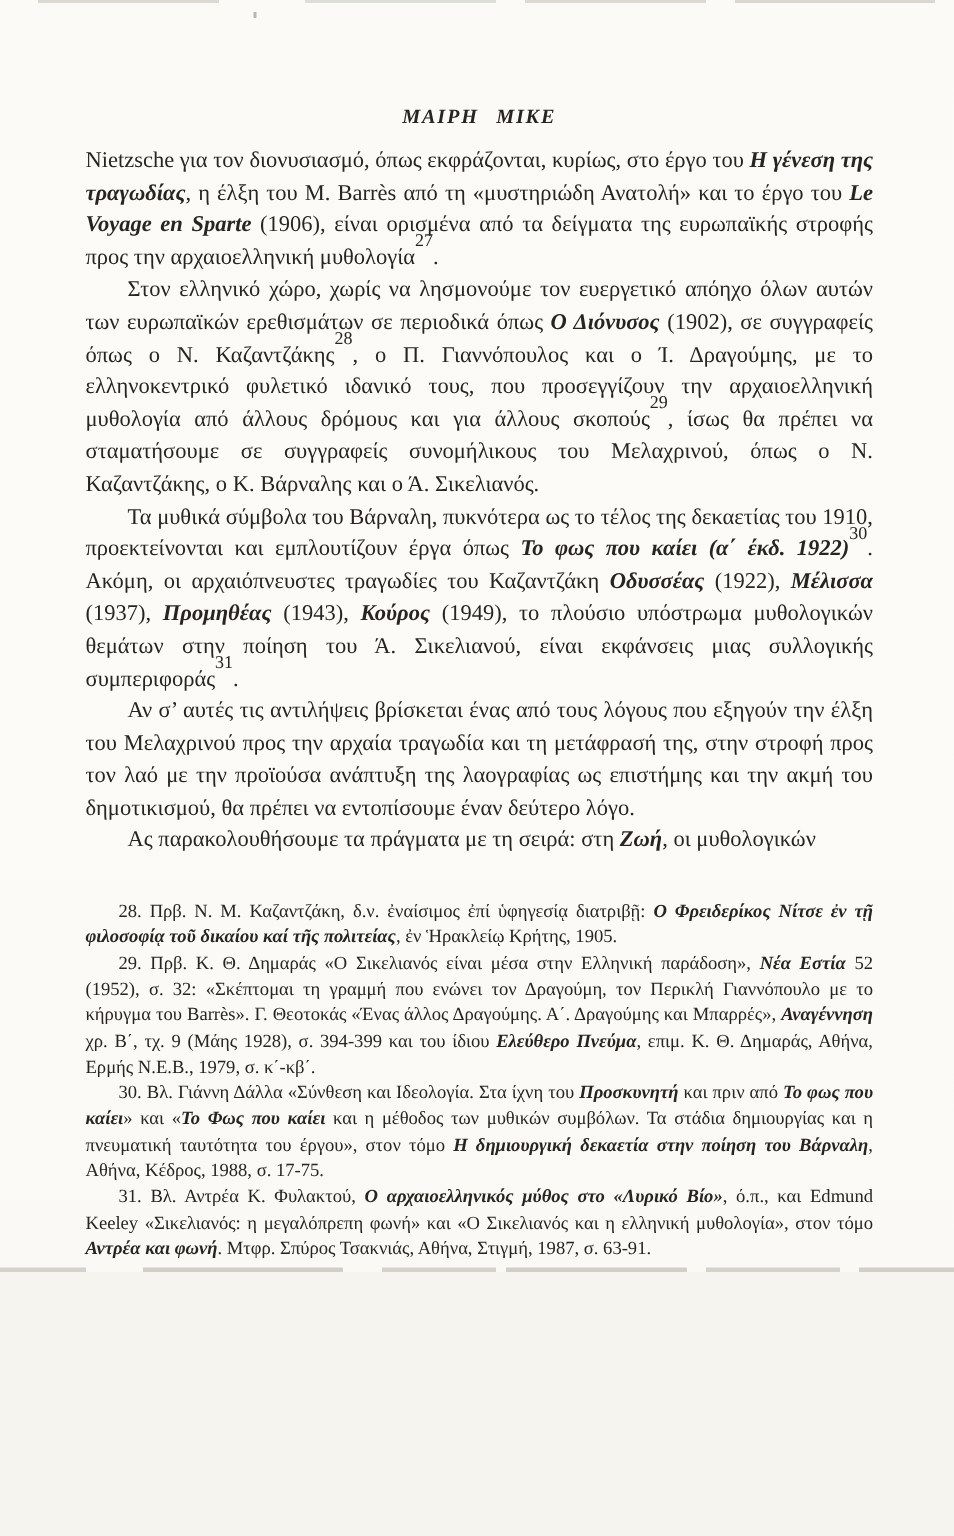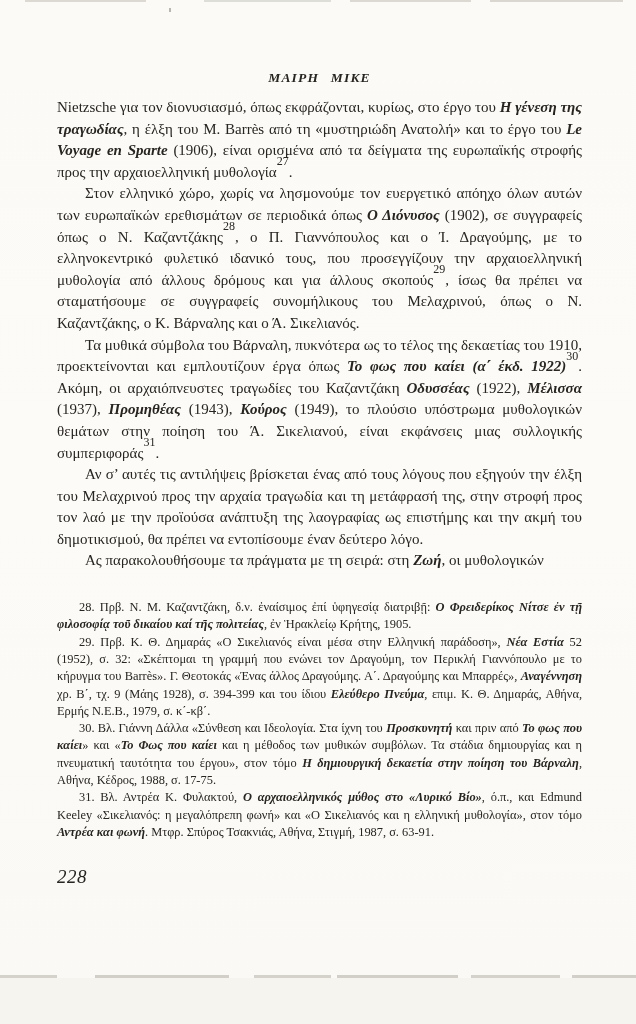--- a/index.html
+++ b/index.html
@@ -3,21 +3,21 @@
 <meta charset="utf-8">
 <style>
   html, body { margin: 0; padding: 0; }
   body {
     width: 636px; height: 1024px;
     background: #f6f4ef;
     font-family: "Liberation Serif", "DejaVu Serif", serif;
   }
   .page {
     position: relative;
-    width: 636px; height: 978px;
+    width: 636px; height: 848px;
     background: linear-gradient(180deg, #fbfaf6 0%, #fcfbf8 50%, #faf9f5 100%);
     color: #282520;
     overflow: hidden;
     box-sizing: border-box;
   }
   .scan-edge-top {
     position: absolute; top: 0; left: 0; width: 636px; height: 2px;
     background: linear-gradient(to right,
       transparent 0 4%, #dcd9d3 4% 23%, transparent 23% 32%,
       #deded8 32% 52%, transparent 52% 55%, #dcd9d3 55% 74%,

